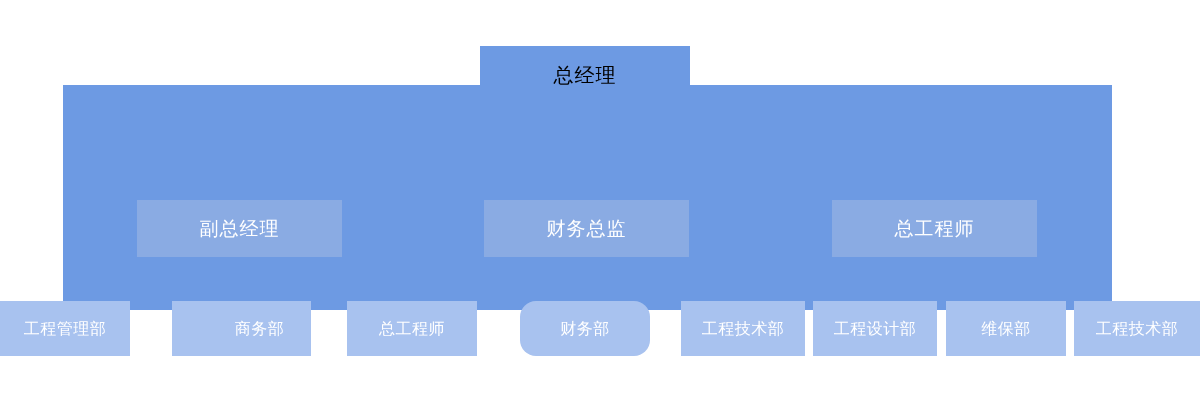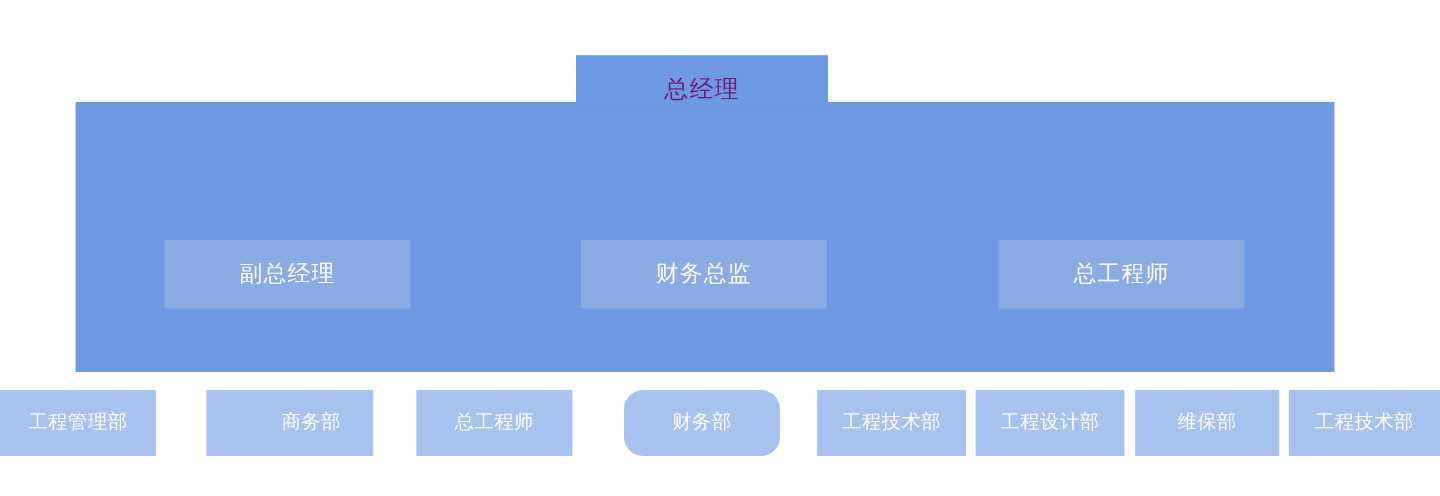--- a/index.html
+++ b/index.html
@@ -28,21 +28,21 @@
     width: 210px;
     height: 46px;
     background: #6d9ae3;
     display: flex;
     align-items: center;
     justify-content: center;
     box-sizing: border-box;
     z-index: 3;
   }
   .node-top .label {
-    color: #701a75;
+    color: #000000;
     font-size: 20px;
     line-height: 1;
     letter-spacing: 1px;
     white-space: nowrap;
     margin-top: 12px;
   }
 
   
   .group-panel {
     position: absolute;
@@ -74,21 +74,21 @@
     letter-spacing: 1px;
     white-space: nowrap;
   }
   .officer-0 { left: 137px; }
   .officer-1 { left: 484px; }
   .officer-2 { left: 832px; }
 
   
   .node-dept {
     position: absolute;
-    top: 325px;
+    top: 301px;
     height: 55px;
     background: #a8c2ef;
     display: flex;
     align-items: center;
     justify-content: center;
     box-sizing: border-box;
     z-index: 3;
   }
   .node-dept .label {
     color: #ffffff;

